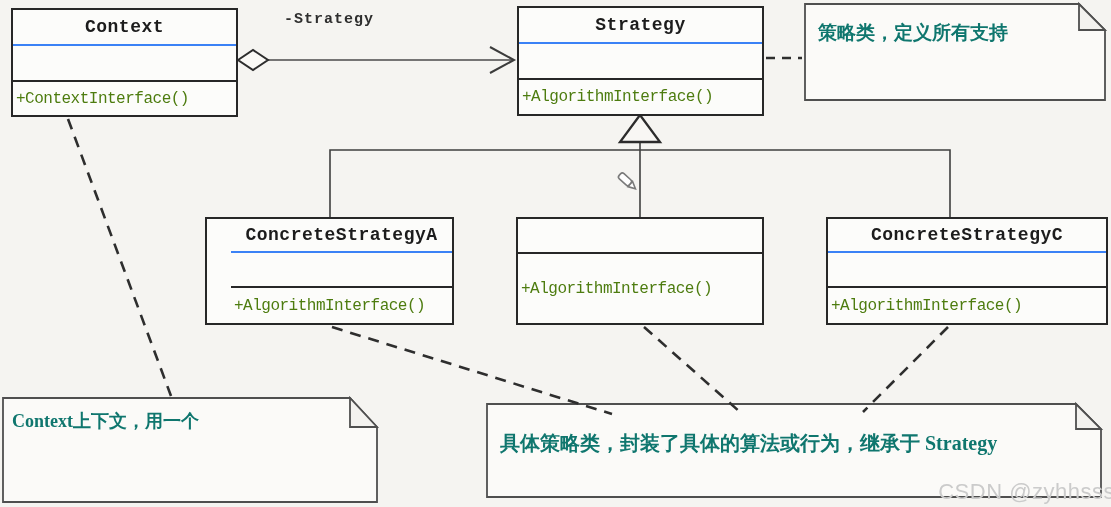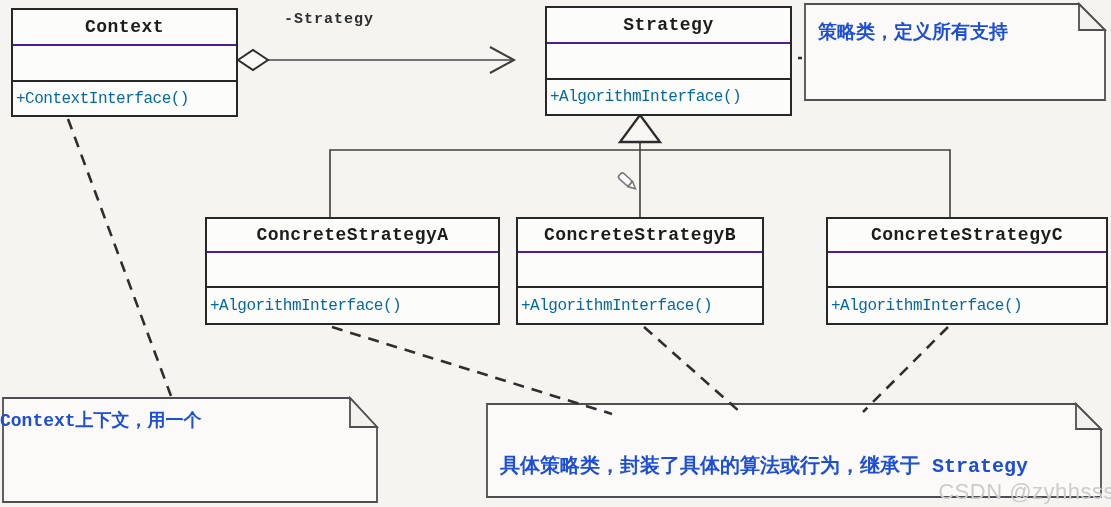--- a/index.html
+++ b/index.html
@@ -17,51 +17,51 @@
     box-sizing:border-box;
     border:2px solid #272727;
     background:#fcfcfa;
     display:flex;flex-direction:column;
   }
   .uml-class .row{box-sizing:border-box;display:flex;align-items:center;}
   .uml-class .title{
     justify-content:center;
     font-family:"Liberation Mono","DejaVu Sans Mono",monospace;
     font-weight:bold;font-size:18px;color:#1c1c1c;
-    border-bottom:2px solid #4c1d95;
+    border-bottom:2px solid #3b82f6;
     letter-spacing:.5px;
   }
   .uml-class .attrs{border-bottom:2px solid #272727;}
   .uml-class .method{
     font-family:"Liberation Mono","DejaVu Sans Mono",monospace;
-    font-size:16px;color:#0369a1;
+    font-size:16px;color:#4d7c0f;
     padding-left:3px;letter-spacing:-.5px;white-space:nowrap;
   }
   
   #cls-context {left:11px; top:8px;  width:227px;height:109px;}
-  #cls-strategy{left:517px;top:6px;  width:247px;height:110px;margin-left:28px;}
-  #cls-a{left:205px;top:217px;width:295px;height:108px;}
+  #cls-strategy{left:517px;top:6px;  width:247px;height:110px;}
+  #cls-a{left:205px;top:217px;width:249px;height:108px;padding-left:24px;}
   #cls-b{left:516px;top:217px;width:248px;height:108px;}
   #cls-c{left:826px;top:217px;width:282px;height:108px;}
   #cls-context .title,#cls-strategy .title{height:36px;}
   #cls-context .attrs,#cls-strategy .attrs{height:36px;}
   #cls-context .method,#cls-strategy .method{flex:1;}
   .concrete .title{height:34px;}
   .concrete .attrs{height:35px;}
   .concrete .method{flex:1;}
   
   .note-text{
     position:absolute;
-    font-family:Liberation Mono, monospace;
-    font-weight:600;color:#1d4ed8;
+    font-family:Liberation Serif, serif;
+    font-weight:600;color:#0f766e;
     white-space:nowrap;
   }
   #note-strategy-text{left:818px;top:18px; font-size:19px;line-height:30px;}
-  #note-context-text {left:0; top:407px;font-size:18px;line-height:28px;}
-  #note-concrete-text{left:500px;top:428px;font-size:20px;line-height:30px;margin-top:24px;}
+  #note-context-text {left:12px; top:407px;font-size:18px;line-height:28px;}
+  #note-concrete-text{left:500px;top:428px;font-size:20px;line-height:30px;}
   
   .assoc-label{
     position:absolute;left:284px;top:11px;
     font-family:"Liberation Mono","DejaVu Sans Mono",monospace;
     font-size:15px;font-weight:600;color:#2e2e2e;letter-spacing:1px;
   }
   
   .watermark{
     position:absolute;right:-4px;bottom:2px;
     font-size:22px;color:#cbcbcb;letter-spacing:.5px;
@@ -121,21 +121,20 @@
     <div class="row method">+AlgorithmInterface()</div>
   </div>
 
   <div class="uml-class concrete" id="cls-a">
     <div class="row title">ConcreteStrategyA</div>
     <div class="row attrs"></div>
     <div class="row method">+AlgorithmInterface()</div>
   </div>
 
   <div class="uml-class concrete" id="cls-b">
-    <div class="row title">ConcreteStrategyB</div>
     <div class="row attrs"></div>
     <div class="row method">+AlgorithmInterface()</div>
   </div>
 
   <div class="uml-class concrete" id="cls-c">
     <div class="row title">ConcreteStrategyC</div>
     <div class="row attrs"></div>
     <div class="row method">+AlgorithmInterface()</div>
   </div>
 

